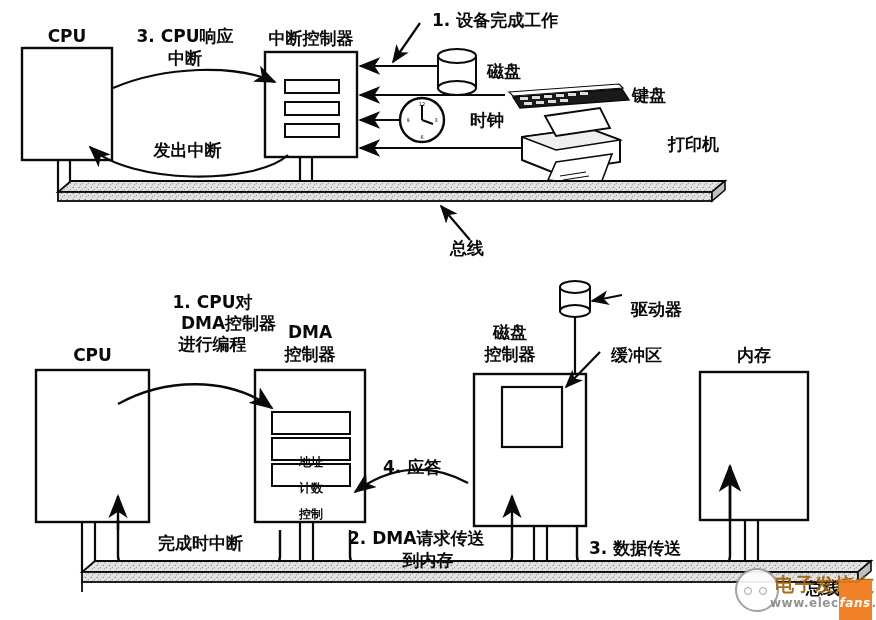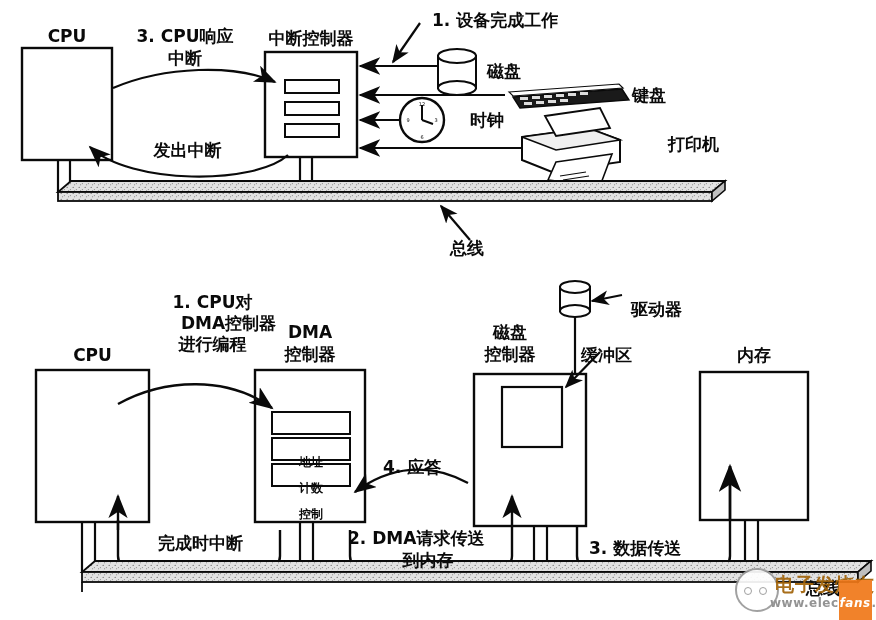--- a/index.html
+++ b/index.html
@@ -286,21 +286,21 @@
   <div class="lbl c s17" style="left:462px; top:322px; width:96px;">磁盘</div>
   <div class="lbl c s17" style="left:462px; top:344px; width:96px;">控制器</div>
 
   <div class="lbl c s17" style="left:700px; top:345px; width:108px;">内存</div>
 
   <div class="lbl c s15" style="left:272px; top:415px; width:78px;">地址</div>
   <div class="lbl c s15" style="left:272px; top:441px; width:78px;">计数</div>
   <div class="lbl c s15" style="left:272px; top:467px; width:78px;">控制</div>
 
   <div class="lbl s17" style="left:631px; top:278px;margin-top:21px;">驱动器</div>
-  <div class="lbl s17" style="left:581px; top:345px;text-align:center;">缓冲区</div>
+  <div class="lbl s17" style="left:611px; top:345px;text-align:center;">缓冲区</div>
 
   <div class="lbl c s17" style="left:120px; top:292px; width:185px;">1. CPU对</div>
   <div class="lbl c s17" style="left:136px; top:313px; width:185px;">DMA控制器</div>
   <div class="lbl c s17" style="left:120px; top:334px; width:185px;">进行编程</div>
 
   <div class="lbl s17" style="left:383px; top:457px;">4. 应答</div>
 
   <div class="lbl s17" style="left:348px; top:528px;">2. DMA请求传送</div>
   <div class="lbl c s17" style="left:348px; top:550px; width:160px;">到内存</div>
 

